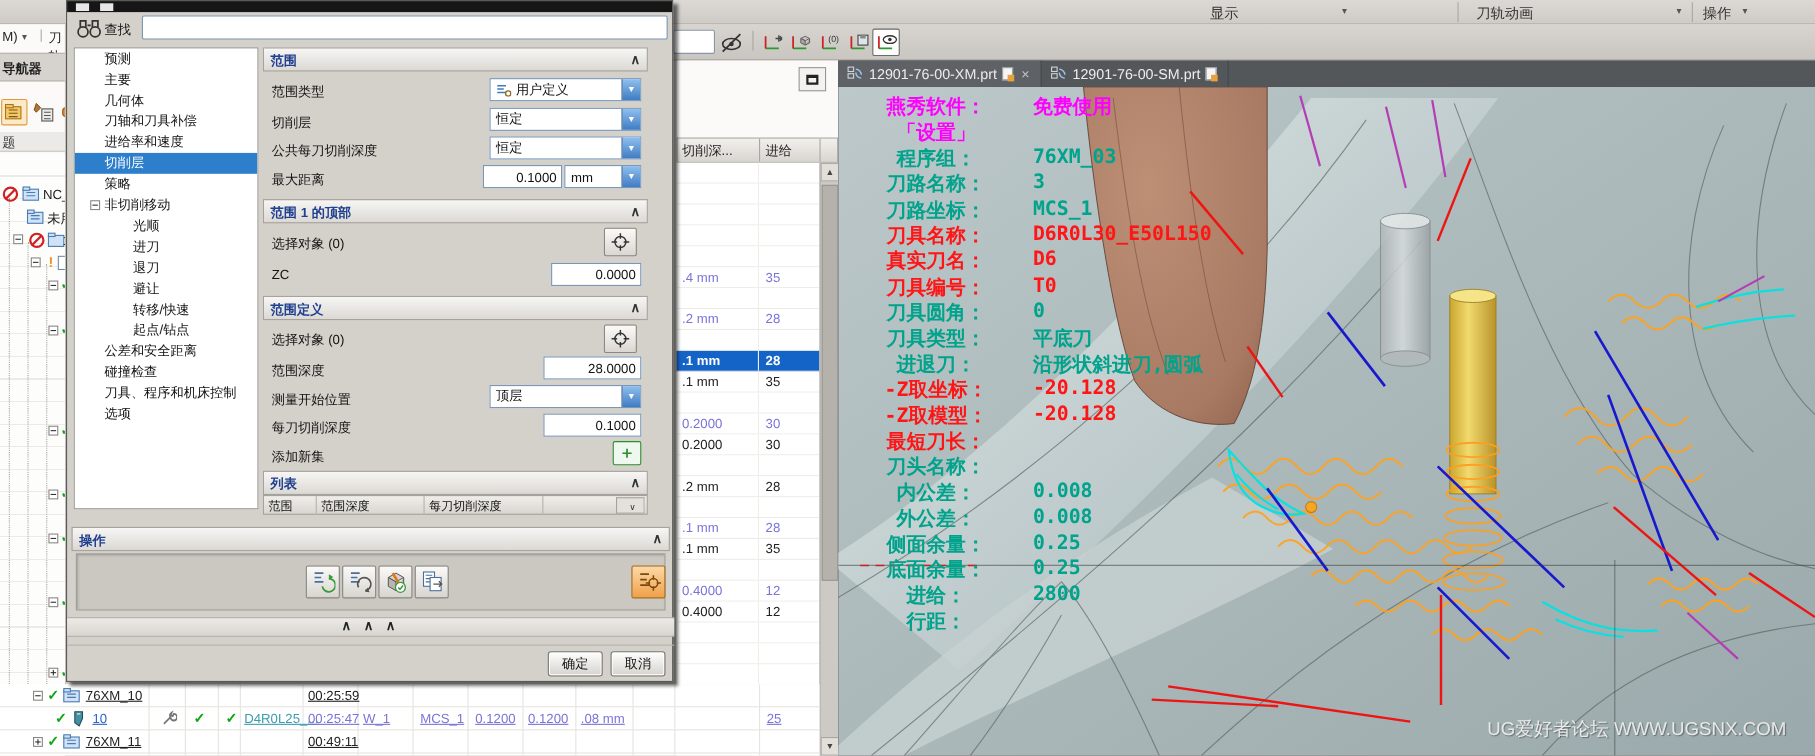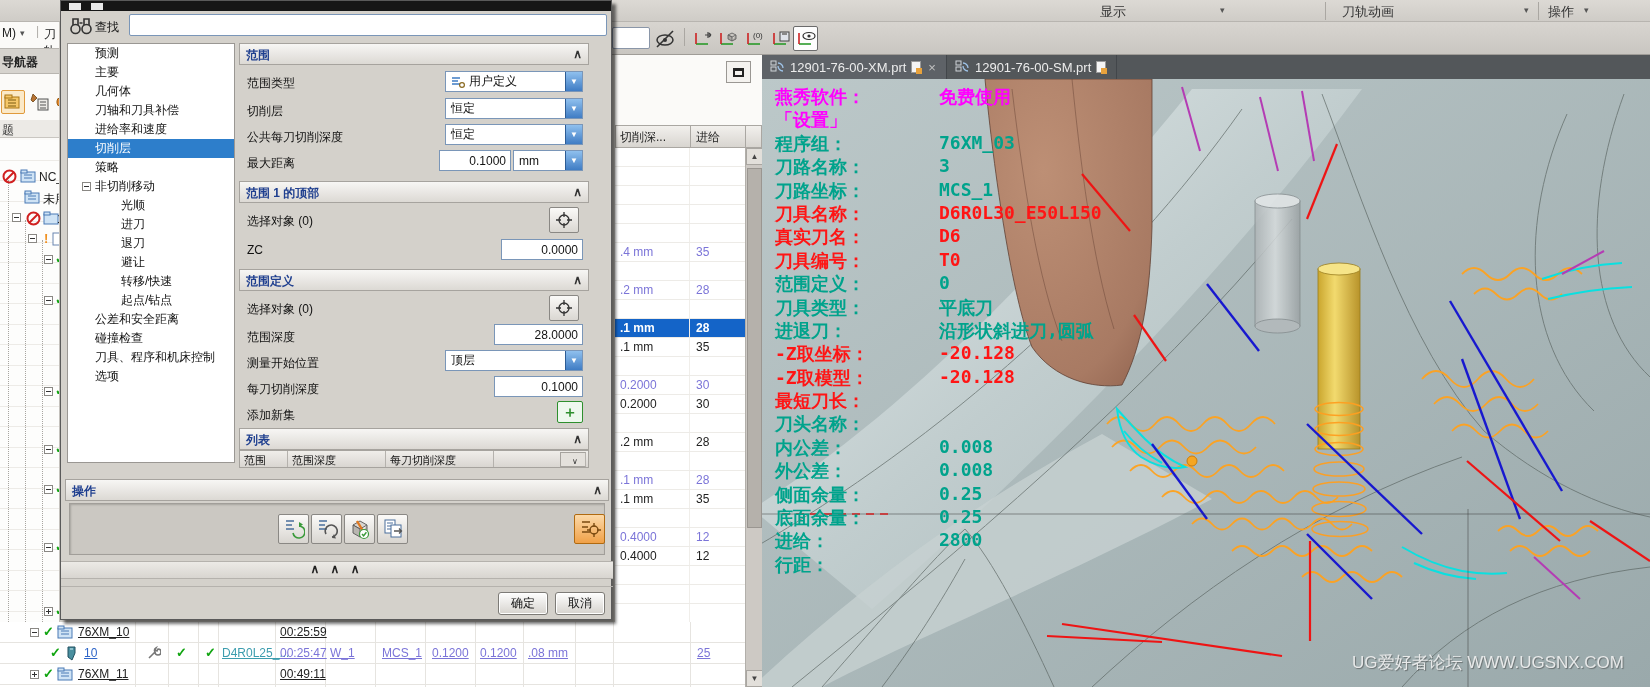--- a/index.html
+++ b/index.html
@@ -142,21 +142,21 @@
   .vtab { position:relative; height:24px; display:flex; align-items:center; gap:5px;
     padding:0 10px 0 8px; border-right:1px solid #42464a; white-space:nowrap; }
   .vtab.active { background:#5e6267; }
   .vtab .x { color:#c2c2c2; font-size:13px; margin-left:2px; }
   .moddoc { width:10px; height:12px; background:#f5f5f5; border:1px solid #9a9a9a; position:relative; }
   .moddoc i { position:absolute; right:-2px; bottom:-2px; width:6px; height:6px; background:#e8a23c; }
   #scene-wrap { position:absolute; left:0; top:24px; width:888px; height:608px; }
   #overlay-text { position:absolute; left:13px; top:6px; }
   .ov-line { display:flex; height:23.4px; font-size:18px; font-weight:bold;
     font-family:"DejaVu Sans Mono", monospace; white-space:pre; }
-  .ov-label { width:152px; text-align:left; }
+  .ov-label { width:152px; text-align:center; }
   .ov-value { padding-left:12px; }
   .ov-line.m { color:#ff00ff; } .ov-line.t { color:#00a38c; } .ov-line.r { color:#ff1515; }
   #watermark { position:absolute; left:590px; top:572px; width:296px; color:#f0f0f0;
     font-size:17px; opacity:.9; white-space:nowrap; text-shadow:1px 1px 1px rgba(60,60,60,.6); }
 </style>
 </head>
 <body>
 
 <div id="stage">
 
@@ -708,21 +708,21 @@
           </div>
           <div class="ov-line r">
             <span class="ov-label">真实刀名：</span>
             <span class="ov-value">D6</span>
           </div>
           <div class="ov-line r">
             <span class="ov-label">刀具编号：</span>
             <span class="ov-value">T0</span>
           </div>
           <div class="ov-line t">
-            <span class="ov-label">范围定义：</span>
+            <span class="ov-label">刀具圆角：</span>
             <span class="ov-value">0</span>
           </div>
           <div class="ov-line t">
             <span class="ov-label">刀具类型：</span>
             <span class="ov-value">平底刀</span>
           </div>
           <div class="ov-line t">
             <span class="ov-label">进退刀：</span>
             <span class="ov-value">沿形状斜进刀,圆弧</span>
           </div>

